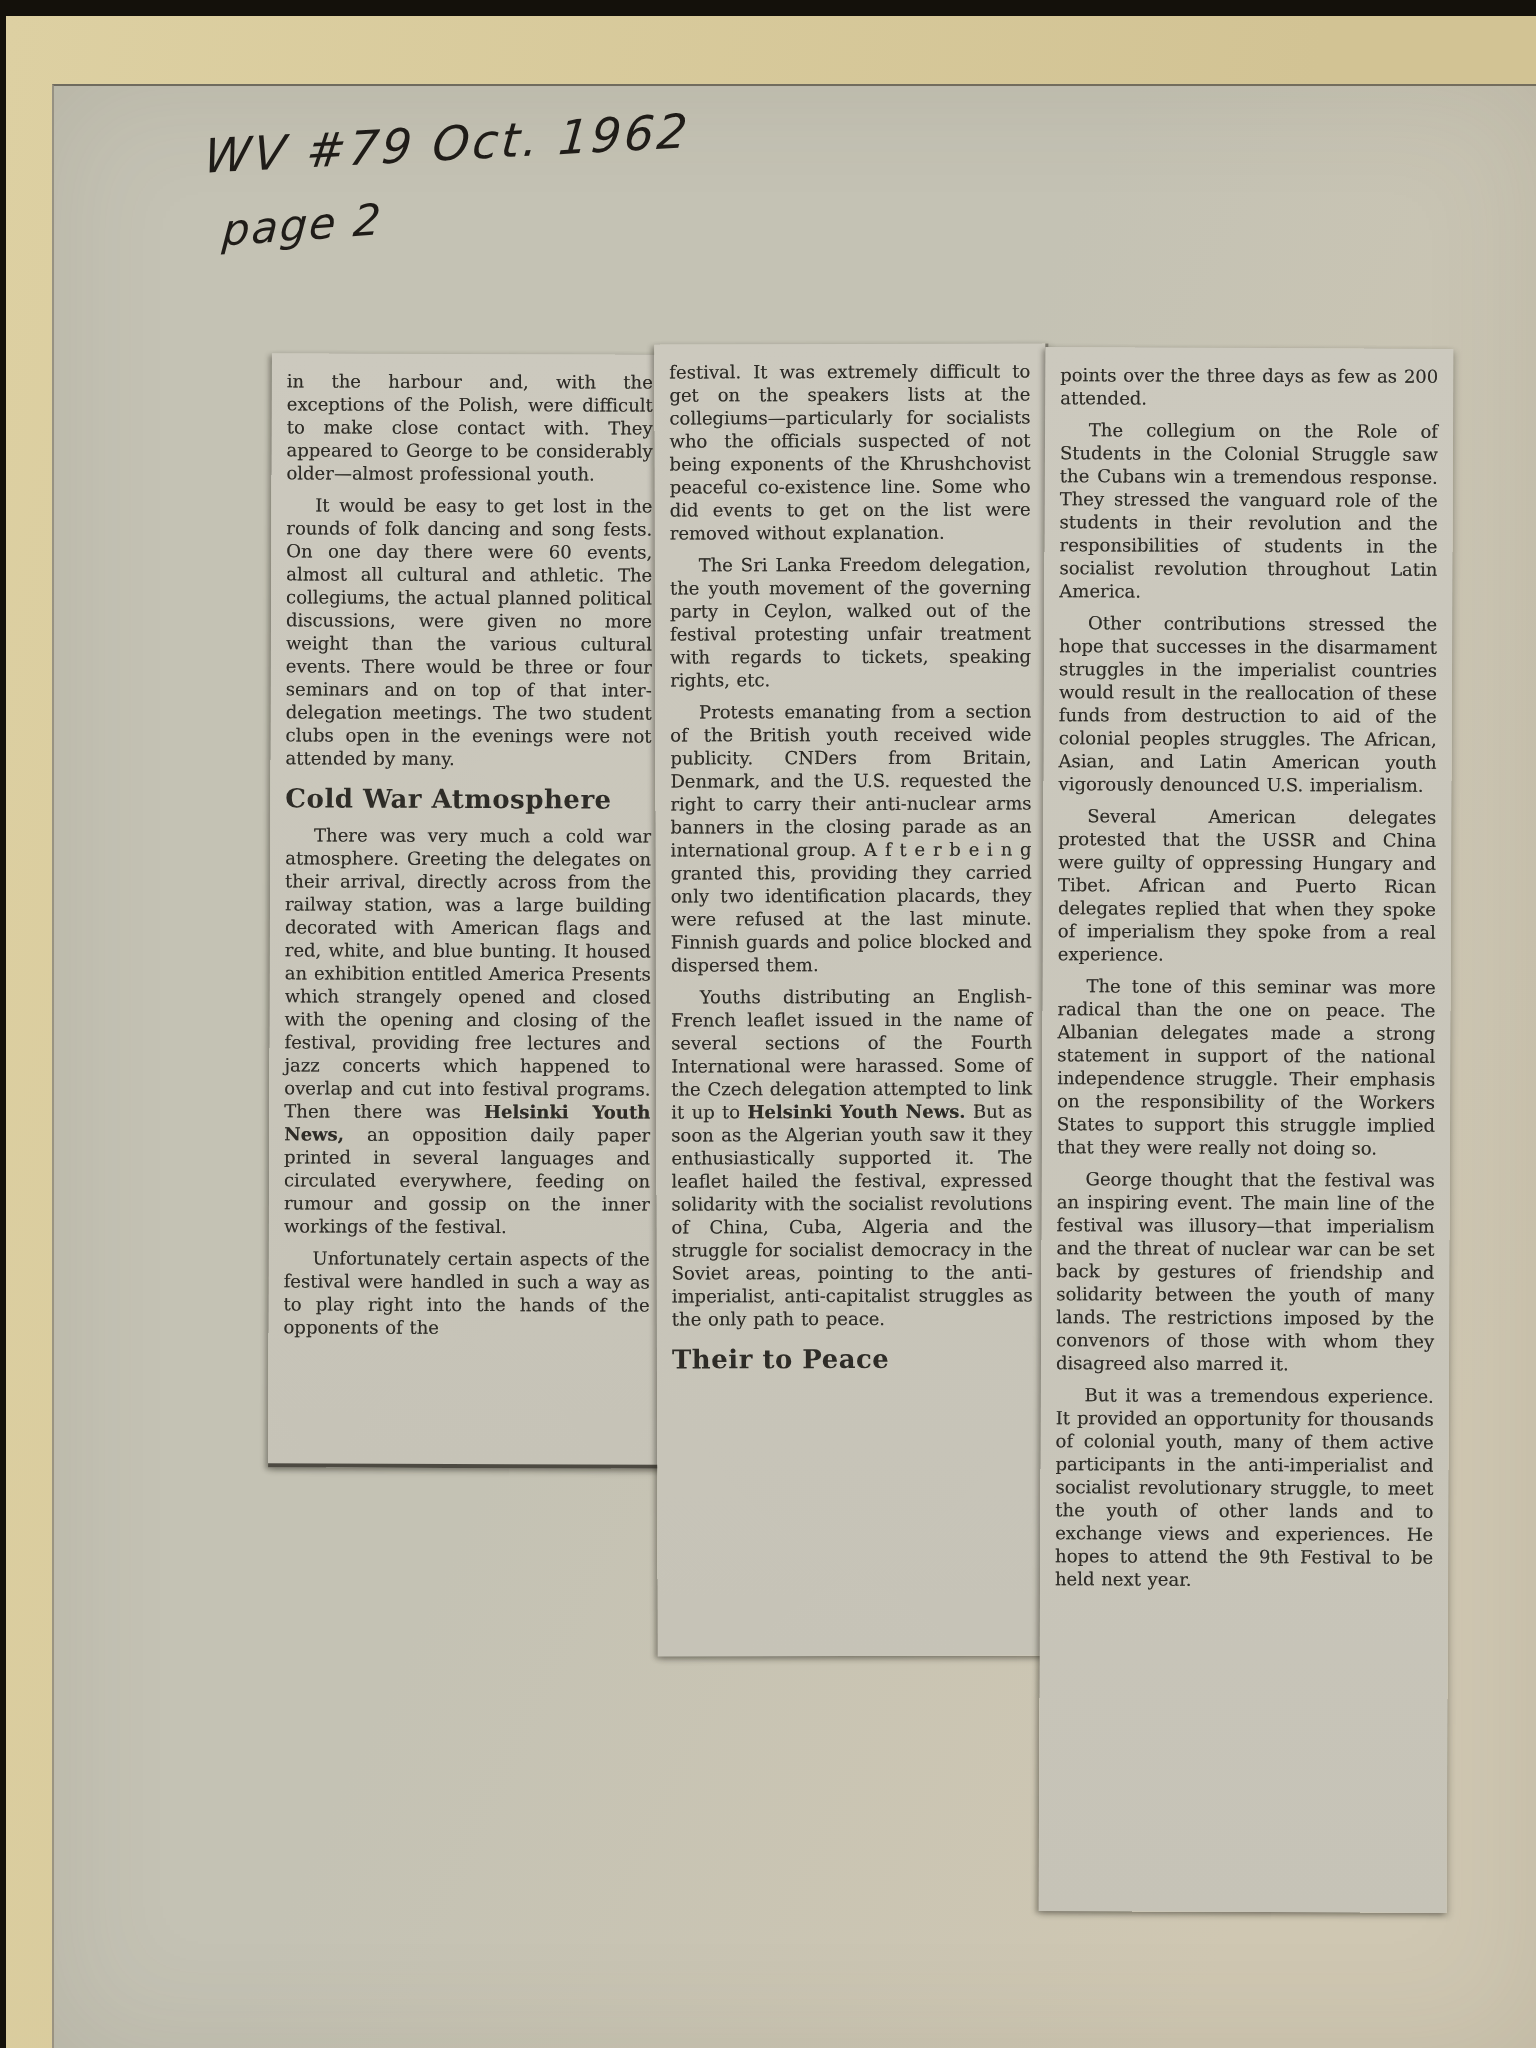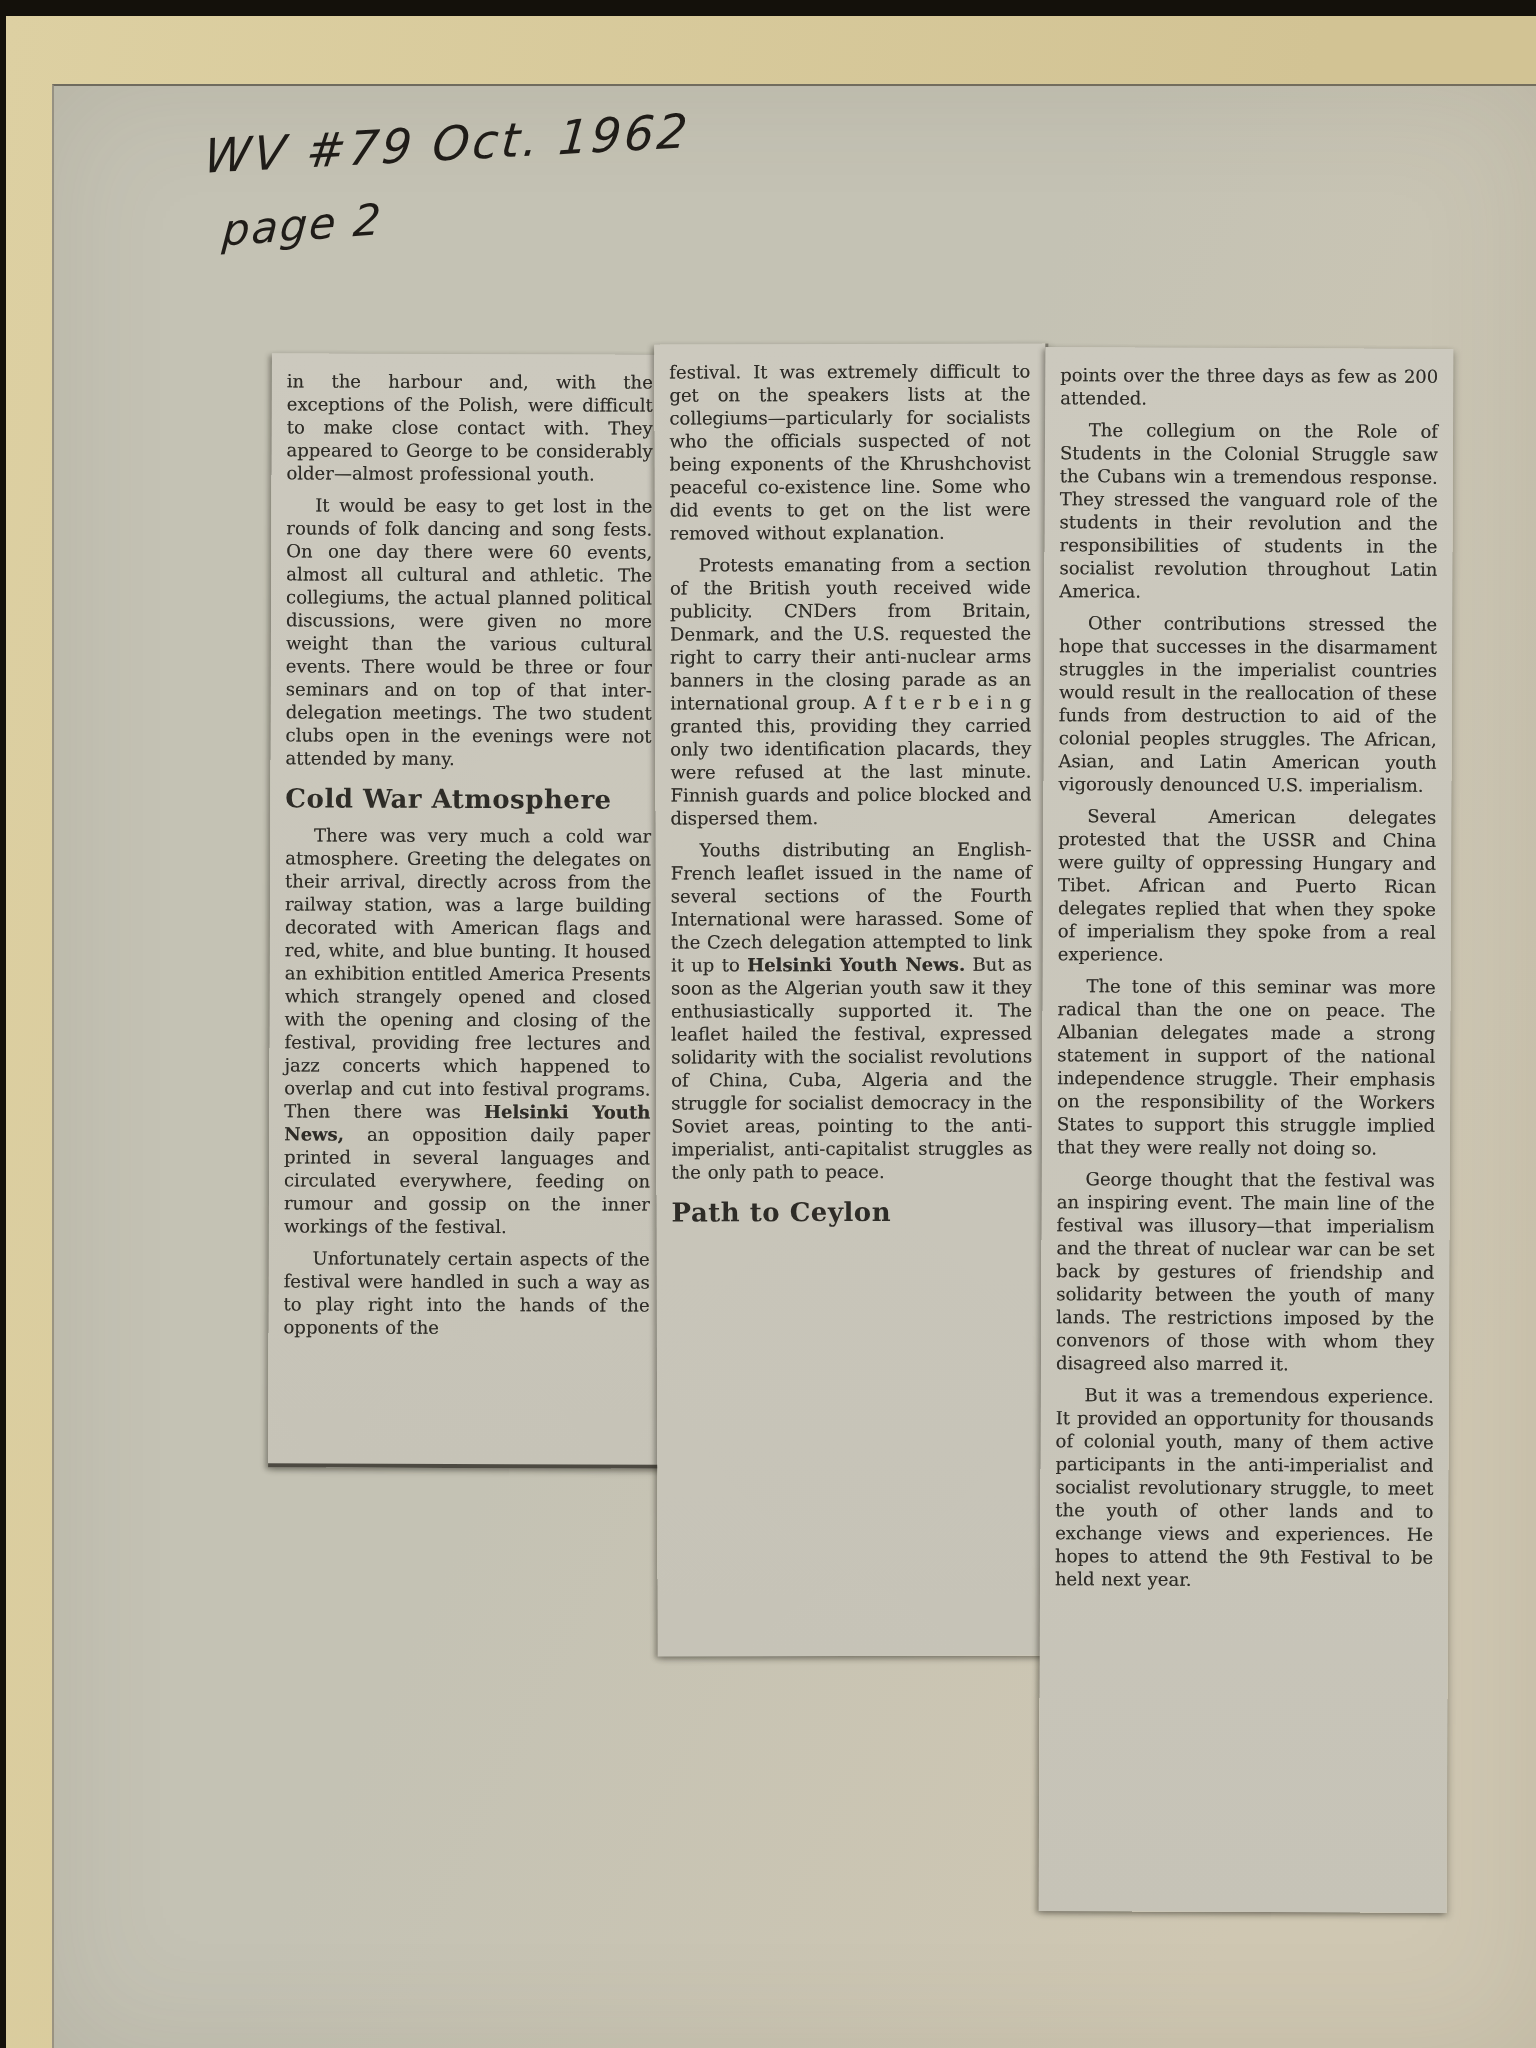--- a/index.html
+++ b/index.html
@@ -66,23 +66,24 @@
 
   <div class="clipping col1">
       <p class="news-p noindent">in the harbour and, with the exceptions of the Polish, were difficult to make close contact with. They appeared to George to be considerably older—almost professional youth.</p>
       <p class="news-p">It would be easy to get lost in the rounds of folk dancing and song fests. On one day there were 60 events, almost all cultural and athletic. The collegiums, the actual planned political discussions, were given no more weight than the various cultural events. There would be three or four seminars and on top of that inter-delegation meetings. The two student clubs open in the evenings were not attended by many.</p>
       <h3 class="news-h">Cold War Atmosphere</h3>
       <p class="news-p">There was very much a cold war atmosphere. Greeting the delegates on their arrival, directly across from the railway station, was a large building decorated with American flags and red, white, and blue bunting. It housed an exhibition entitled America Presents which strangely opened and closed with the opening and closing of the festival, providing free lectures and jazz concerts which happened to overlap and cut into festival programs. Then there was <b>Helsinki Youth News,</b> an opposition daily paper printed in several languages and circulated everywhere, feeding on rumour and gossip on the inner workings of the festival.</p>
       <p class="news-p">Unfortunately certain aspects of the festival were handled in such a way as to play right into the hands of the opponents of the</p>
     </div>
   <div class="clipping col2">
       <p class="news-p noindent">festival. It was extremely difficult to get on the speakers lists at the collegiums—particularly for socialists who the officials suspected of not being exponents of the Khrushchovist peaceful co-existence line. Some who did events to get on the list were removed without explanation.</p>
+      <p class="news-p">The Sri Lanka Freedom delegation, the youth movement of the governing party in Ceylon, walked out of the festival protesting unfair treatment with regards to tickets, speaking rights, etc.</p>
       <p class="news-p">Protests emanating from a section of the British youth received wide publicity. CNDers from Britain, Denmark, and the U.S. requested the right to carry their anti-nuclear arms banners in the closing parade as an international group. A f t e r  b e i n g granted this, providing they carried only two identification placards, they were refused at the last minute. Finnish guards and police blocked and dispersed them.</p>
       <p class="news-p">Youths distributing an English-French leaflet issued in the name of several sections of the Fourth International were harassed. Some of the Czech delegation attempted to link it up to <b>Helsinki Youth News.</b> But as soon as the Algerian youth saw it they enthusiastically supported it. The leaflet hailed the festival, expressed solidarity with the socialist revolutions of China, Cuba, Algeria and the struggle for socialist democracy in the Soviet areas, pointing to the anti-imperialist, anti-capitalist struggles as the only path to peace.</p>
-      <h3 class="news-h">Path to Ceylon</h3>
+      <h3 class="news-h">Their to Peace</h3>
     </div>
   <div class="clipping col3">
       <p class="news-p noindent">points over the three days as few as 200 attended.</p>
       <p class="news-p">The collegium on the Role of Students in the Colonial Struggle saw the Cubans win a tremendous response. They stressed the vanguard role of the students in their revolution and the responsibilities of students in the socialist revolution throughout Latin America.</p>
       <p class="news-p">Other contributions stressed the hope that successes in the disarmament struggles in the imperialist countries would result in the reallocation of these funds from destruction to aid of the colonial peoples struggles. The African, Asian, and Latin American youth vigorously denounced U.S. imperialism.</p>
       <p class="news-p">Several American delegates protested that the USSR and China were guilty of oppressing Hungary and Tibet. African and Puerto Rican delegates replied that when they spoke of imperialism they spoke from a real experience.</p>
       <p class="news-p">The tone of this seminar was more radical than the one on peace. The Albanian delegates made a strong statement in support of the national independence struggle. Their emphasis on the responsibility of the Workers States to support this struggle implied that they were really not doing so.</p>
       <p class="news-p">George thought that the festival was an inspiring event. The main line of the festival was illusory—that imperialism and the threat of nuclear war can be set back by gestures of friendship and solidarity between the youth of many lands. The restrictions imposed by the convenors of those with whom they disagreed also marred it.</p>
       <p class="news-p">But it was a tremendous experience. It provided an opportunity for thousands of colonial youth, many of them active participants in the anti-imperialist and socialist revolutionary struggle, to meet the youth of other lands and to exchange views and experiences. He hopes to attend the 9th Festival to be held next year.</p>
     </div>

